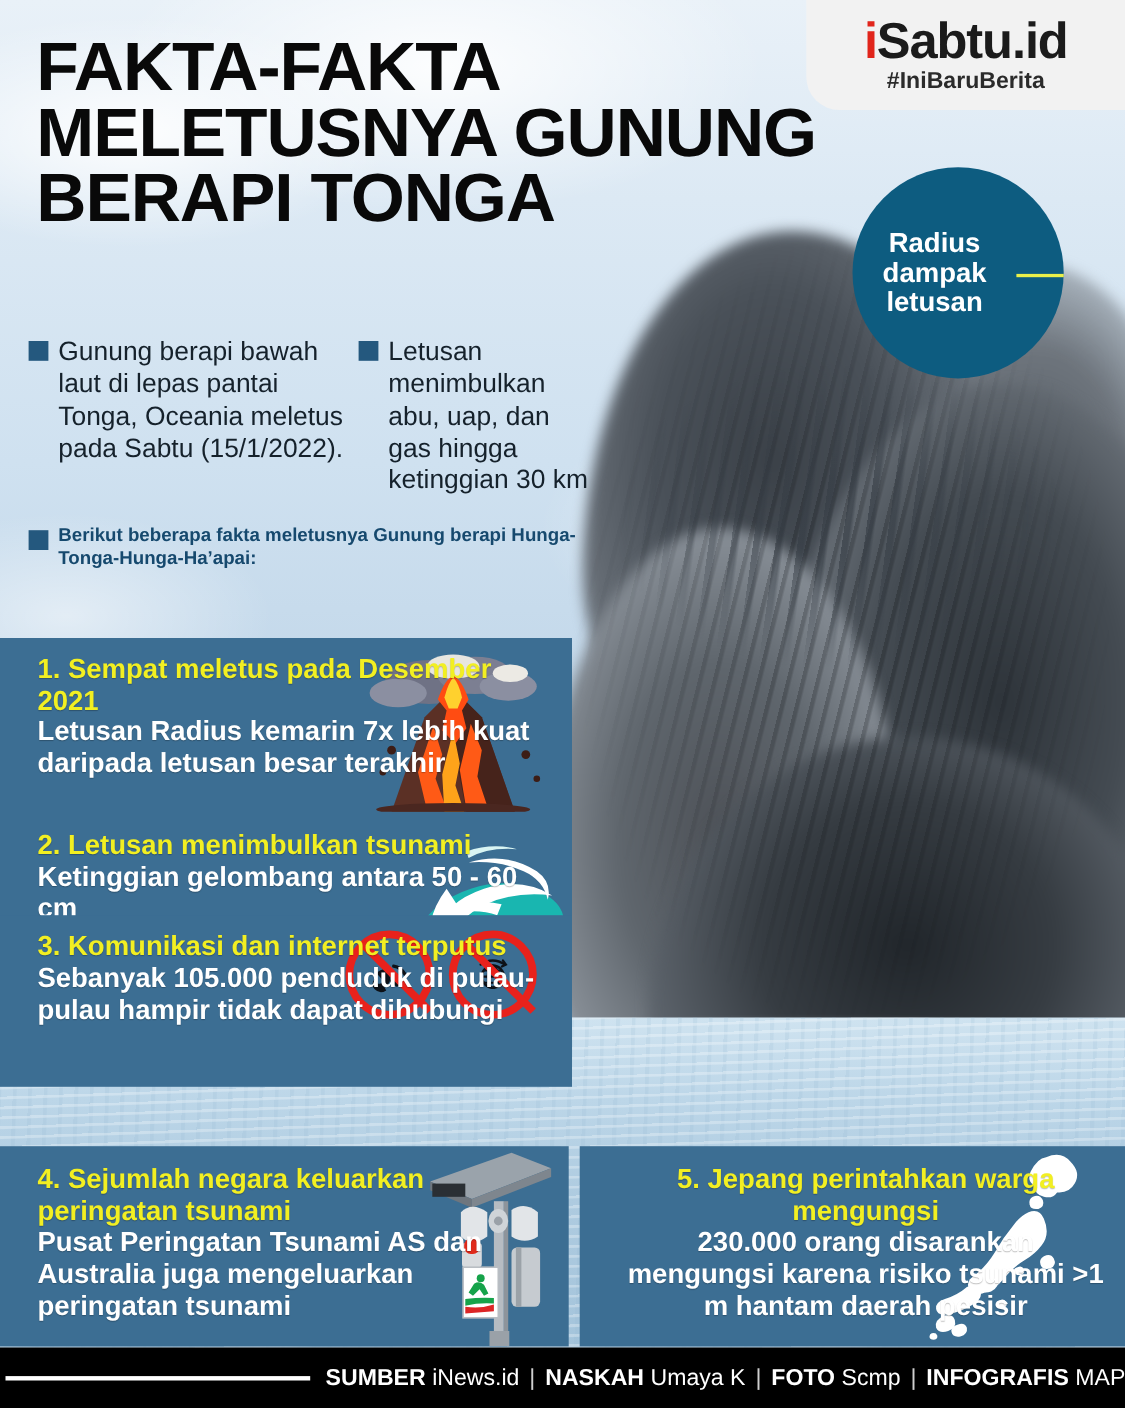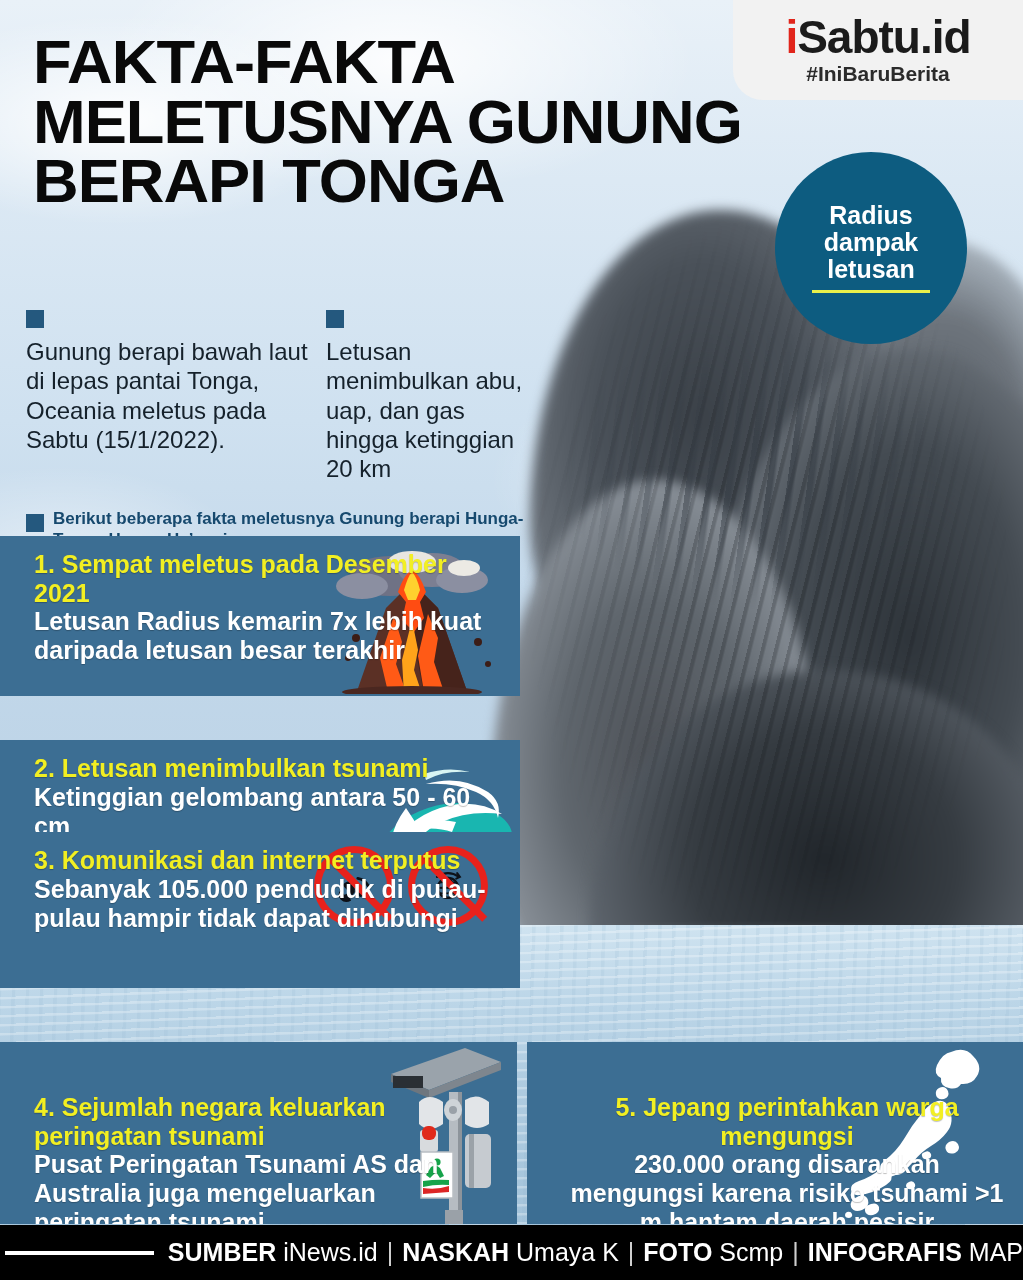--- a/index.html
+++ b/index.html
@@ -115,36 +115,36 @@
     transform-origin:left top;
     max-width:740px;
   }
   .title span { display:block; white-space:nowrap; }
 
   
   .badge {
     position:absolute; left:775px; top:152px;
     width:192px; height:192px; border-radius:50%;
     background:#0d5c80;
-    display:flex; flex-direction:column;
+    display:flex; flex-direction:row;
     align-items:center; justify-content:center;
     z-index:25;
     text-align:center;
   }
   .badge-label {
     color:#ffffff; font-size:25px; font-weight:600; line-height:1.08;
     padding:0 24px;
   }
   .badge-rule { width:118px; height:3px; background:#eaf04a; margin:7px 0 2px; }
   .badge-value { color:#f5ec1d; font-size:45px; font-weight:700; line-height:1.05; }
 
   
   .intro { position:absolute; left:26px; top:305px; width:520px; z-index:20; }
   .intro-cols { display:flex; gap:10px; }
-  .bullet { display:flex; gap:9px; align-items:flex-start;flex-direction:column; }
+  .bullet { display:flex; gap:9px; align-items:flex-start; }
   .sq {
     width:18px; height:18px; background:#24587e; flex:0 0 18px;
     margin-top:5px;
   }
   .bullet-text {
     font-size:24px; line-height:1.22; color:#15212b;
   }
   .col-a { width:290px; }
   .col-b { width:215px; }
   .intro-lead {
@@ -164,26 +164,26 @@
   }
   .card-body { position:relative; padding:14px 16px 12px 34px; z-index:3; }
   .card-h {
     color:#f2ef22; font-weight:700; font-size:25px; line-height:1.14;
     text-shadow:0 1px 1px rgba(0,0,0,.25);
   }
   .card-p {
     color:#ffffff; font-weight:700; font-size:25px; line-height:1.16;
     text-shadow:0 1px 1px rgba(0,0,0,.25);
   }
-  #card1 { left:0;   top:536px;  width:520px; height:160px; }
+  #card1 { left:0;   top:580px;  width:520px; height:160px; }
   #card2 { left:0;   top:740px;  width:520px; height:132px; }
   #card3 { left:0;   top:832px;  width:520px; height:156px; }
   #card4 { left:0;   top:1042px; width:517px; height:182px; }
   #card5 { left:527px; top:1042px; width:496px; height:182px; }
-  #card4 .card-body, #card5 .card-body { padding-top:16px;margin-top:35px; }
+  #card4 .card-body, #card5 .card-body { padding-top:16px; }
   #card5 .card-body { padding-left:40px;text-align:center; }
 
   .card-art { position:absolute; z-index:2; }
 
   
   .volcano { right:8px; bottom:2px; width:200px; height:148px; }
   
   .wave-art { right:4px; bottom:0px; width:210px; height:110px; }
   
   .nosig { right:16px; top:14px; width:190px; height:80px; display:flex; gap:14px; }
@@ -203,21 +203,21 @@
   .japan { right:14px; top:4px; width:170px; height:176px; }
 
   
   .footer {
     position:absolute; left:0; bottom:0; width:1023px; height:55px;
     background:#000000; z-index:40;
     display:flex; align-items:center;
   }
   .foot-rule { height:4px; background:#ffffff; width:340px; margin-left:5px; }
   .credits {
-    color:#ffffff; font-size:25px; white-space:nowrap;
+    color:#ffffff; font-size:21px; white-space:nowrap;
     margin-left:14px; display:flex; align-items:center; gap:0;
   }
   .credits b { font-weight:700; }
   .credits .lt { font-weight:400; }
   .credits .sep { margin:0 9px; color:#cfcfcf; }
 </style>
 </head>
 <body>
 
 <div id="page">
@@ -256,21 +256,21 @@
   </div>
 
   <div class="intro">
     <div class="intro-cols">
       <div class="bullet col-a">
         <span class="sq"></span>
         <span class="bullet-text">Gunung berapi bawah laut di lepas pantai Tonga, Oceania meletus pada Sabtu (15/1/2022).</span>
       </div>
       <div class="bullet col-b">
         <span class="sq"></span>
-        <span class="bullet-text">Letusan menimbulkan abu, uap, dan gas hingga ketinggian 20 km</span>
+        <span class="bullet-text">Letusan menimbulkan abu, uap, dan gas hingga ketinggian 30 km</span>
       </div>
     </div>
     <div class="intro-lead">
       <span class="sq"></span>
       <span class="bullet-text">Berikut beberapa fakta meletusnya Gunung berapi Hunga-Tonga-Hunga-Ha’apai:</span>
     </div>
   </div>
 
   <div class="card" id="card1">
     <div class="card-body">

